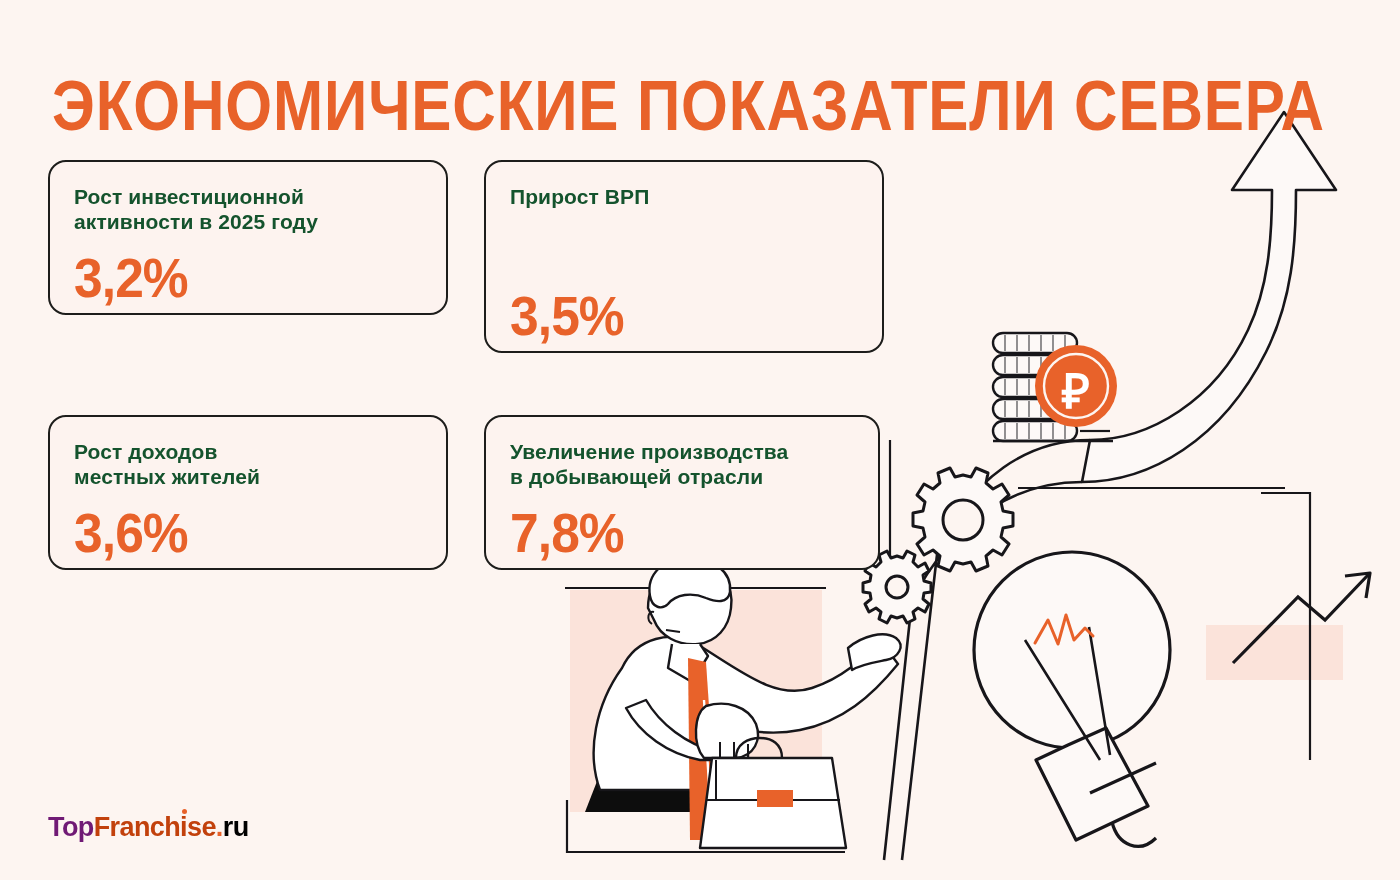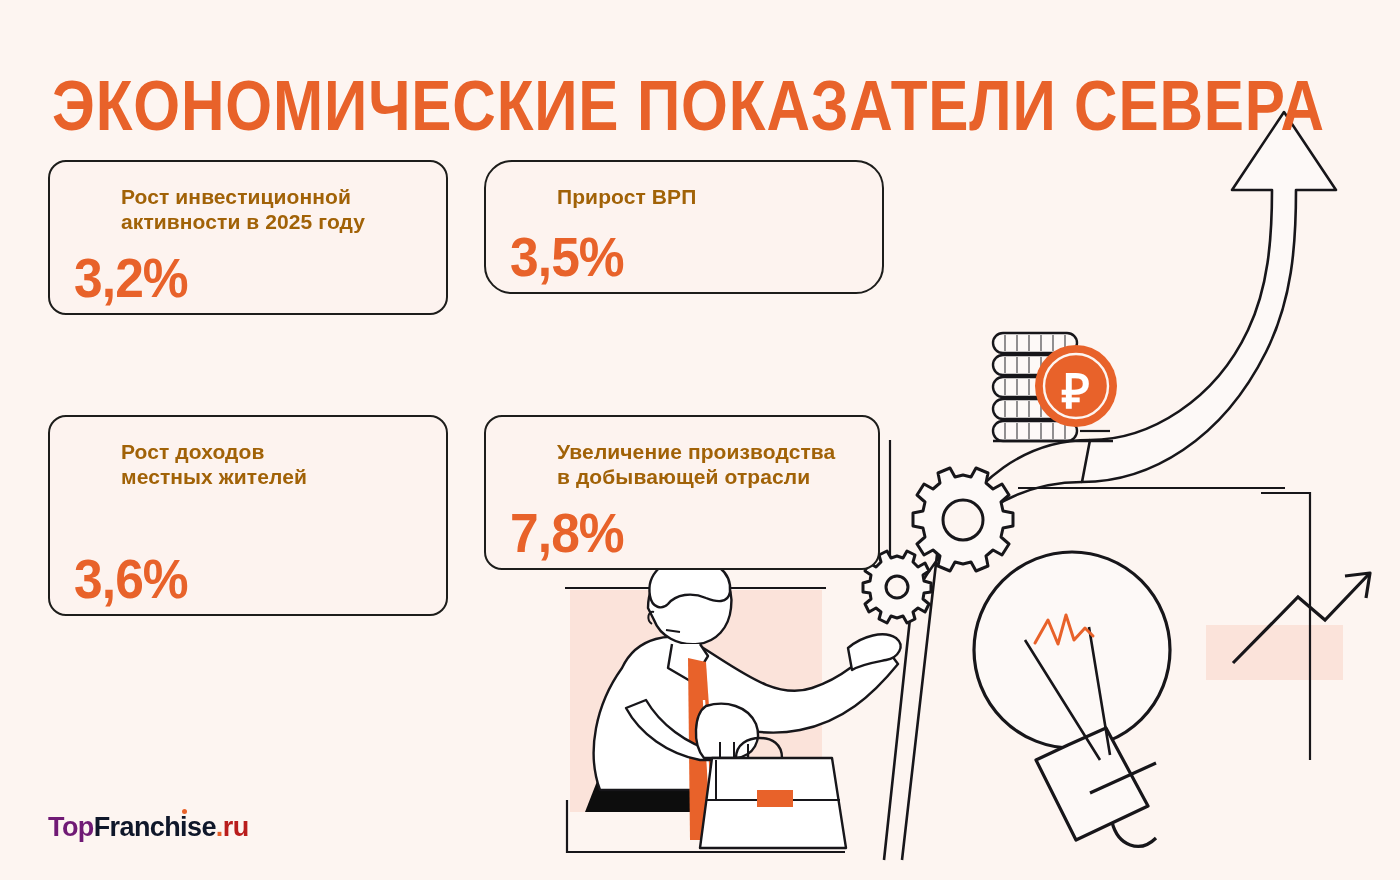--- a/index.html
+++ b/index.html
@@ -44,46 +44,45 @@
   
   .card {
     position: absolute;
     box-sizing: border-box;
     border: 2px solid #1d1d1b;
     border-radius: 18px;
     background: #fdf3ef;
     padding: 22px 24px 14px 24px;
   }
   .card-label {
-    color: #a16207;
+    color: #14532d;
     font-family: "Liberation Sans Narrow", "Liberation Sans", sans-serif;
     font-weight: 700;
     font-size: 21px;
     line-height: 25px;
     letter-spacing: 0.1px;
     white-space: pre-line;
-    margin-left: 47px;
   }
   .card-value {
     position: absolute;
     left: 24px;
     bottom: 6px;
     color: #e8622a;
     font-family: "Liberation Sans Narrow", "Liberation Sans", sans-serif;
     font-weight: 700;
     font-size: 56px;
     line-height: 58px;
     letter-spacing: -1px;
     transform: scaleX(0.92);
     transform-origin: left bottom;
   }
 
   #card-1 { left: 48px;  top: 160px; width: 400px; height: 155px; }
-  #card-2 { left: 484px; top: 160px; width: 400px; height: 134px; border-radius: 28px; }
-  #card-3 { left: 48px;  top: 415px; width: 400px; height: 201px; }
+  #card-2 { left: 484px; top: 160px; width: 400px; height: 193px; }
+  #card-3 { left: 48px;  top: 415px; width: 400px; height: 155px; }
   #card-4 { left: 484px; top: 415px; width: 396px; height: 155px; }
 
   
   #illustration {
     position: absolute;
     left: 0;
     top: 0;
     width: 1400px;
     height: 880px;
     pointer-events: none;
@@ -94,23 +93,23 @@
     position: absolute;
     left: 48px;
     top: 812px;
     font-family: "Liberation Sans", sans-serif;
     font-weight: 700;
     font-size: 27px;
     letter-spacing: -0.6px;
     white-space: nowrap;
   }
   .logo .lg-top { color: #701a75; }
-  .logo .lg-main { color: #0f172a; }
+  .logo .lg-main { color: #c2410c; }
   .logo .lg-dot { color: #e8622a; }
-  .logo .lg-ru { color: #b91c1c; }
+  .logo .lg-ru { color: #000000; }
   .logo .i-dot {
     display: inline-block;
     position: relative;
   }
   .logo .i-dot::after {
     content: "";
     position: absolute;
     left: 2px;
     top: -3px;
     width: 5px;

